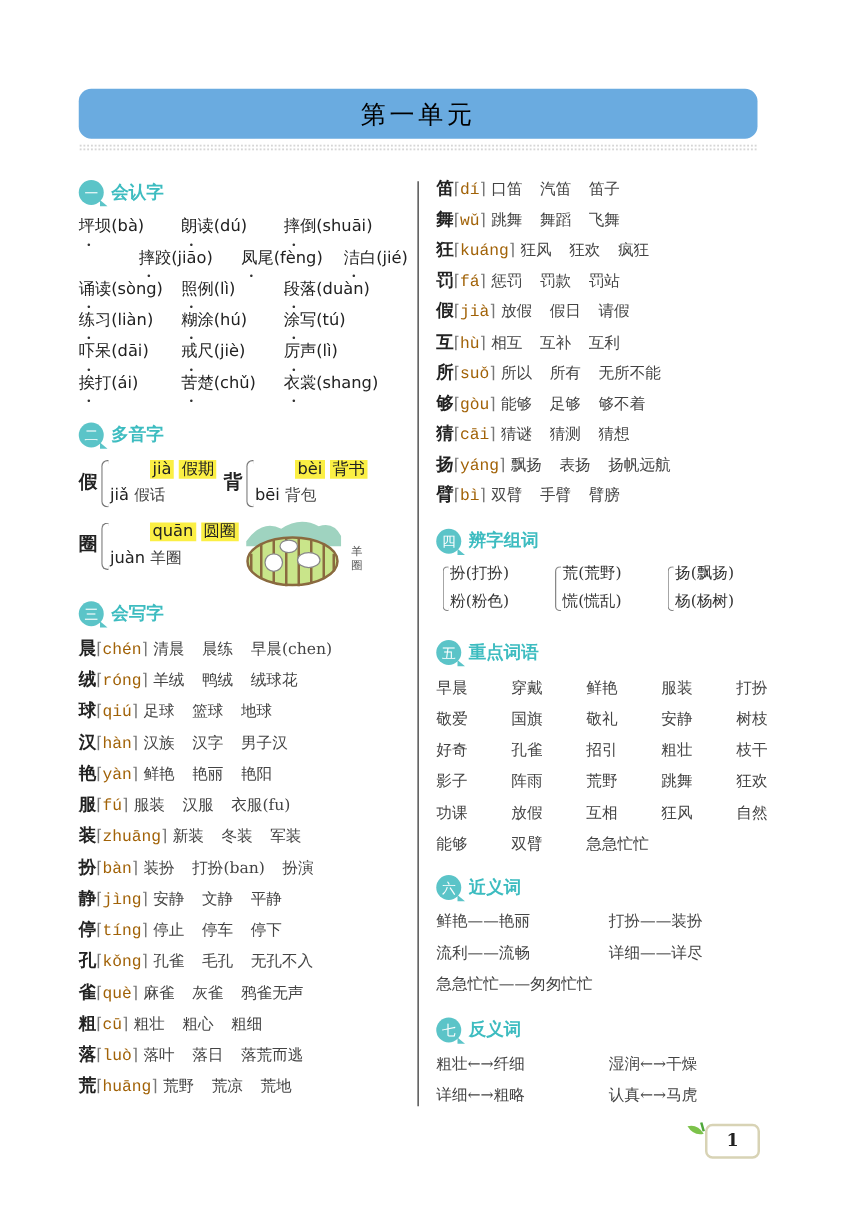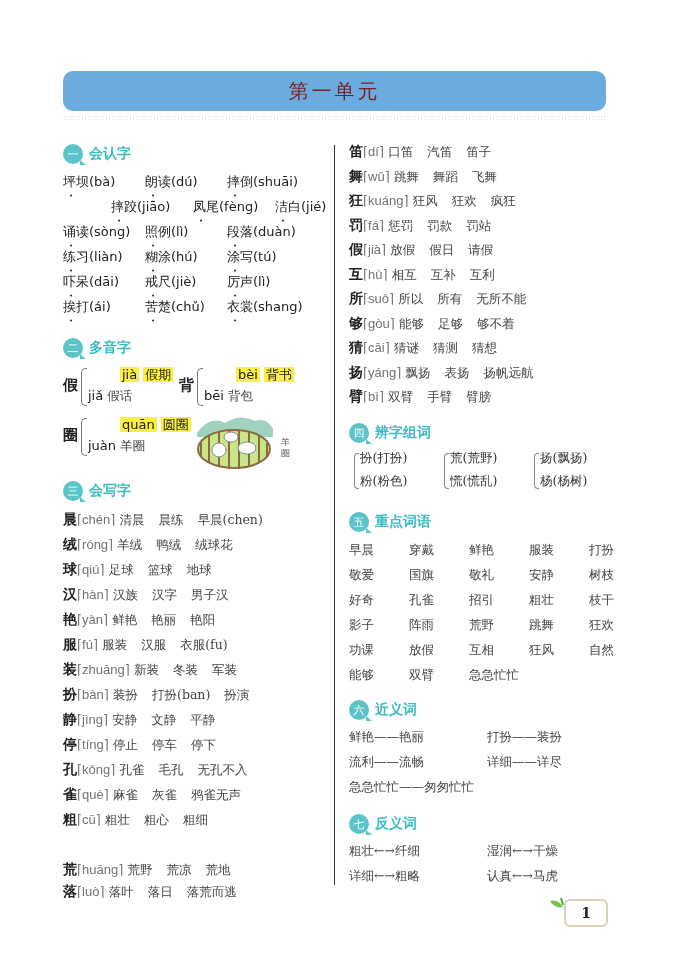--- a/index.html
+++ b/index.html
@@ -4,21 +4,21 @@
 <style>
   html, body { margin: 0; padding: 0; }
   body {
     width: 681px; height: 968px; background: #ffffff; position: relative; overflow: hidden;
     font-family: "DejaVu Sans", sans-serif; color: #222;
   }
   .banner {
     position: absolute; left: 63px; top: 71px; width: 543px; height: 40px;
     background: #6aabe0; border-radius: 10px;
     display: flex; align-items: center; justify-content: center;
-    color: #7f1d1d; font-size: 20px; letter-spacing: 3px;
+    color: #000000; font-size: 20px; letter-spacing: 3px;
   }
   .dots {
     position: absolute; left: 63px; top: 115px; width: 543px; height: 6px;
     background-image: radial-gradient(circle, #d6d6d6 0.8px, transparent 1px);
     background-size: 3px 3px;
   }
   .divider { position: absolute; left: 334px; top: 145px; width: 1px; height: 740px; background: #333; }
   .sec-head { position: absolute; display: flex; align-items: center; height: 22px; }
   .badge {
     width: 20px; height: 20px; border-radius: 50%; background: #5bc4c8; color: #fff;
@@ -26,21 +26,21 @@
   }
   .badge::after {
     content: ""; position: absolute; right: -3px; bottom: -1px; width: 0; height: 0;
     border-left: 6px solid #5bc4c8; border-top: 5px solid transparent;
   }
   .sec-title { color: #3dbcc0; font-size: 14px; font-weight: bold; }
   .row { position: absolute; font-size: 13px; white-space: nowrap; height: 22px; line-height: 22px; }
   .grid3 span { display: inline-block; width: 82px; position: relative; }
   .dot::before { content: "•"; position: absolute; font-size: 7px; top: 14px; left: 6px; color: #333; }
   .hz { font-weight: bold; font-size: 14px; }
-  .py { color: #737373; font-family: Liberation Sans, sans-serif; font-size: 13px; }
+  .py { color: #a16207; font-family: Liberation Mono, monospace; font-size: 13px; }
   .br { color: #777; }
   .words { color: #444; font-family: "DejaVu Serif", serif; font-size: 12.5px; }
   .words span { margin-right: 14px; }
   .poly { position: absolute; font-size: 13px; }
   .poly .big { position: absolute; font-size: 15px; font-weight: bold; top: 10px; }
   .poly .brace { position: absolute; left: 18px; top: 2px; width: 5px; height: 36px; border: 1px solid #777; border-right: none; border-radius: 5px 0 0 5px; }
   .poly .l1, .poly .l2 { position: absolute; left: 25px; white-space: nowrap; }
   .poly .l1 { top: 0; margin-left: 32px; }
   .poly .l2 { top: 22px; }
   .hl { background: #fbef44; padding: 0 2px; }
@@ -133,21 +133,21 @@
     <div class="row" style="left:63px;top:583px;"><span class="hz">汉</span><span class="br">⌈</span><span class="py">hàn</span><span class="br">⌉ </span><span class="words"><span>汉族</span><span>汉字</span><span>男子汉</span></span></div>
     <div class="row" style="left:63px;top:608px;"><span class="hz">艳</span><span class="br">⌈</span><span class="py">yàn</span><span class="br">⌉ </span><span class="words"><span>鲜艳</span><span>艳丽</span><span>艳阳</span></span></div>
     <div class="row" style="left:63px;top:633px;"><span class="hz">服</span><span class="br">⌈</span><span class="py">fú</span><span class="br">⌉ </span><span class="words"><span>服装</span><span>汉服</span><span>衣服(fu)</span></span></div>
     <div class="row" style="left:63px;top:658px;"><span class="hz">装</span><span class="br">⌈</span><span class="py">zhuāng</span><span class="br">⌉ </span><span class="words"><span>新装</span><span>冬装</span><span>军装</span></span></div>
     <div class="row" style="left:63px;top:683px;text-align:center;"><span class="hz">扮</span><span class="br">⌈</span><span class="py">bàn</span><span class="br">⌉ </span><span class="words"><span>装扮</span><span>打扮(ban)</span><span>扮演</span></span></div>
     <div class="row" style="left:63px;top:708px;"><span class="hz">静</span><span class="br">⌈</span><span class="py">jìng</span><span class="br">⌉ </span><span class="words"><span>安静</span><span>文静</span><span>平静</span></span></div>
     <div class="row" style="left:63px;top:733px;"><span class="hz">停</span><span class="br">⌈</span><span class="py">tíng</span><span class="br">⌉ </span><span class="words"><span>停止</span><span>停车</span><span>停下</span></span></div>
     <div class="row" style="left:63px;top:758px;"><span class="hz">孔</span><span class="br">⌈</span><span class="py">kǒng</span><span class="br">⌉ </span><span class="words"><span>孔雀</span><span>毛孔</span><span>无孔不入</span></span></div>
     <div class="row" style="left:63px;top:783px;"><span class="hz">雀</span><span class="br">⌈</span><span class="py">què</span><span class="br">⌉ </span><span class="words"><span>麻雀</span><span>灰雀</span><span>鸦雀无声</span></span></div>
     <div class="row" style="left:63px;top:808px;"><span class="hz">粗</span><span class="br">⌈</span><span class="py">cū</span><span class="br">⌉ </span><span class="words"><span>粗壮</span><span>粗心</span><span>粗细</span></span></div>
-    <div class="row" style="left:63px;top:833px;margin-top:47px;"><span class="hz">落</span><span class="br">⌈</span><span class="py">luò</span><span class="br">⌉ </span><span class="words"><span>落叶</span><span>落日</span><span>落荒而逃</span></span></div>
+    <div class="row" style="left:63px;top:833px;"><span class="hz">落</span><span class="br">⌈</span><span class="py">luò</span><span class="br">⌉ </span><span class="words"><span>落叶</span><span>落日</span><span>落荒而逃</span></span></div>
     <div class="row" style="left:63px;top:858px;"><span class="hz">荒</span><span class="br">⌈</span><span class="py">huāng</span><span class="br">⌉ </span><span class="words"><span>荒野</span><span>荒凉</span><span>荒地</span></span></div>
   </div>
 <div id="s3brows">
     <div class="row" style="left:349px;top:140px;"><span class="hz">笛</span><span class="br">⌈</span><span class="py">dí</span><span class="br">⌉ </span><span class="words"><span>口笛</span><span>汽笛</span><span>笛子</span></span></div>
     <div class="row" style="left:349px;top:164.5px;"><span class="hz">舞</span><span class="br">⌈</span><span class="py">wǔ</span><span class="br">⌉ </span><span class="words"><span>跳舞</span><span>舞蹈</span><span>飞舞</span></span></div>
     <div class="row" style="left:349px;top:189px;"><span class="hz">狂</span><span class="br">⌈</span><span class="py">kuáng</span><span class="br">⌉ </span><span class="words"><span>狂风</span><span>狂欢</span><span>疯狂</span></span></div>
     <div class="row" style="left:349px;top:213.5px;"><span class="hz">罚</span><span class="br">⌈</span><span class="py">fá</span><span class="br">⌉ </span><span class="words"><span>惩罚</span><span>罚款</span><span>罚站</span></span></div>
     <div class="row" style="left:349px;top:238px;"><span class="hz">假</span><span class="br">⌈</span><span class="py">jià</span><span class="br">⌉ </span><span class="words"><span>放假</span><span>假日</span><span>请假</span></span></div>
     <div class="row" style="left:349px;top:262.5px;"><span class="hz">互</span><span class="br">⌈</span><span class="py">hù</span><span class="br">⌉ </span><span class="words"><span>相互</span><span>互补</span><span>互利</span></span></div>
     <div class="row" style="left:349px;top:287px;"><span class="hz">所</span><span class="br">⌈</span><span class="py">suǒ</span><span class="br">⌉ </span><span class="words"><span>所以</span><span>所有</span><span>无所不能</span></span></div>

